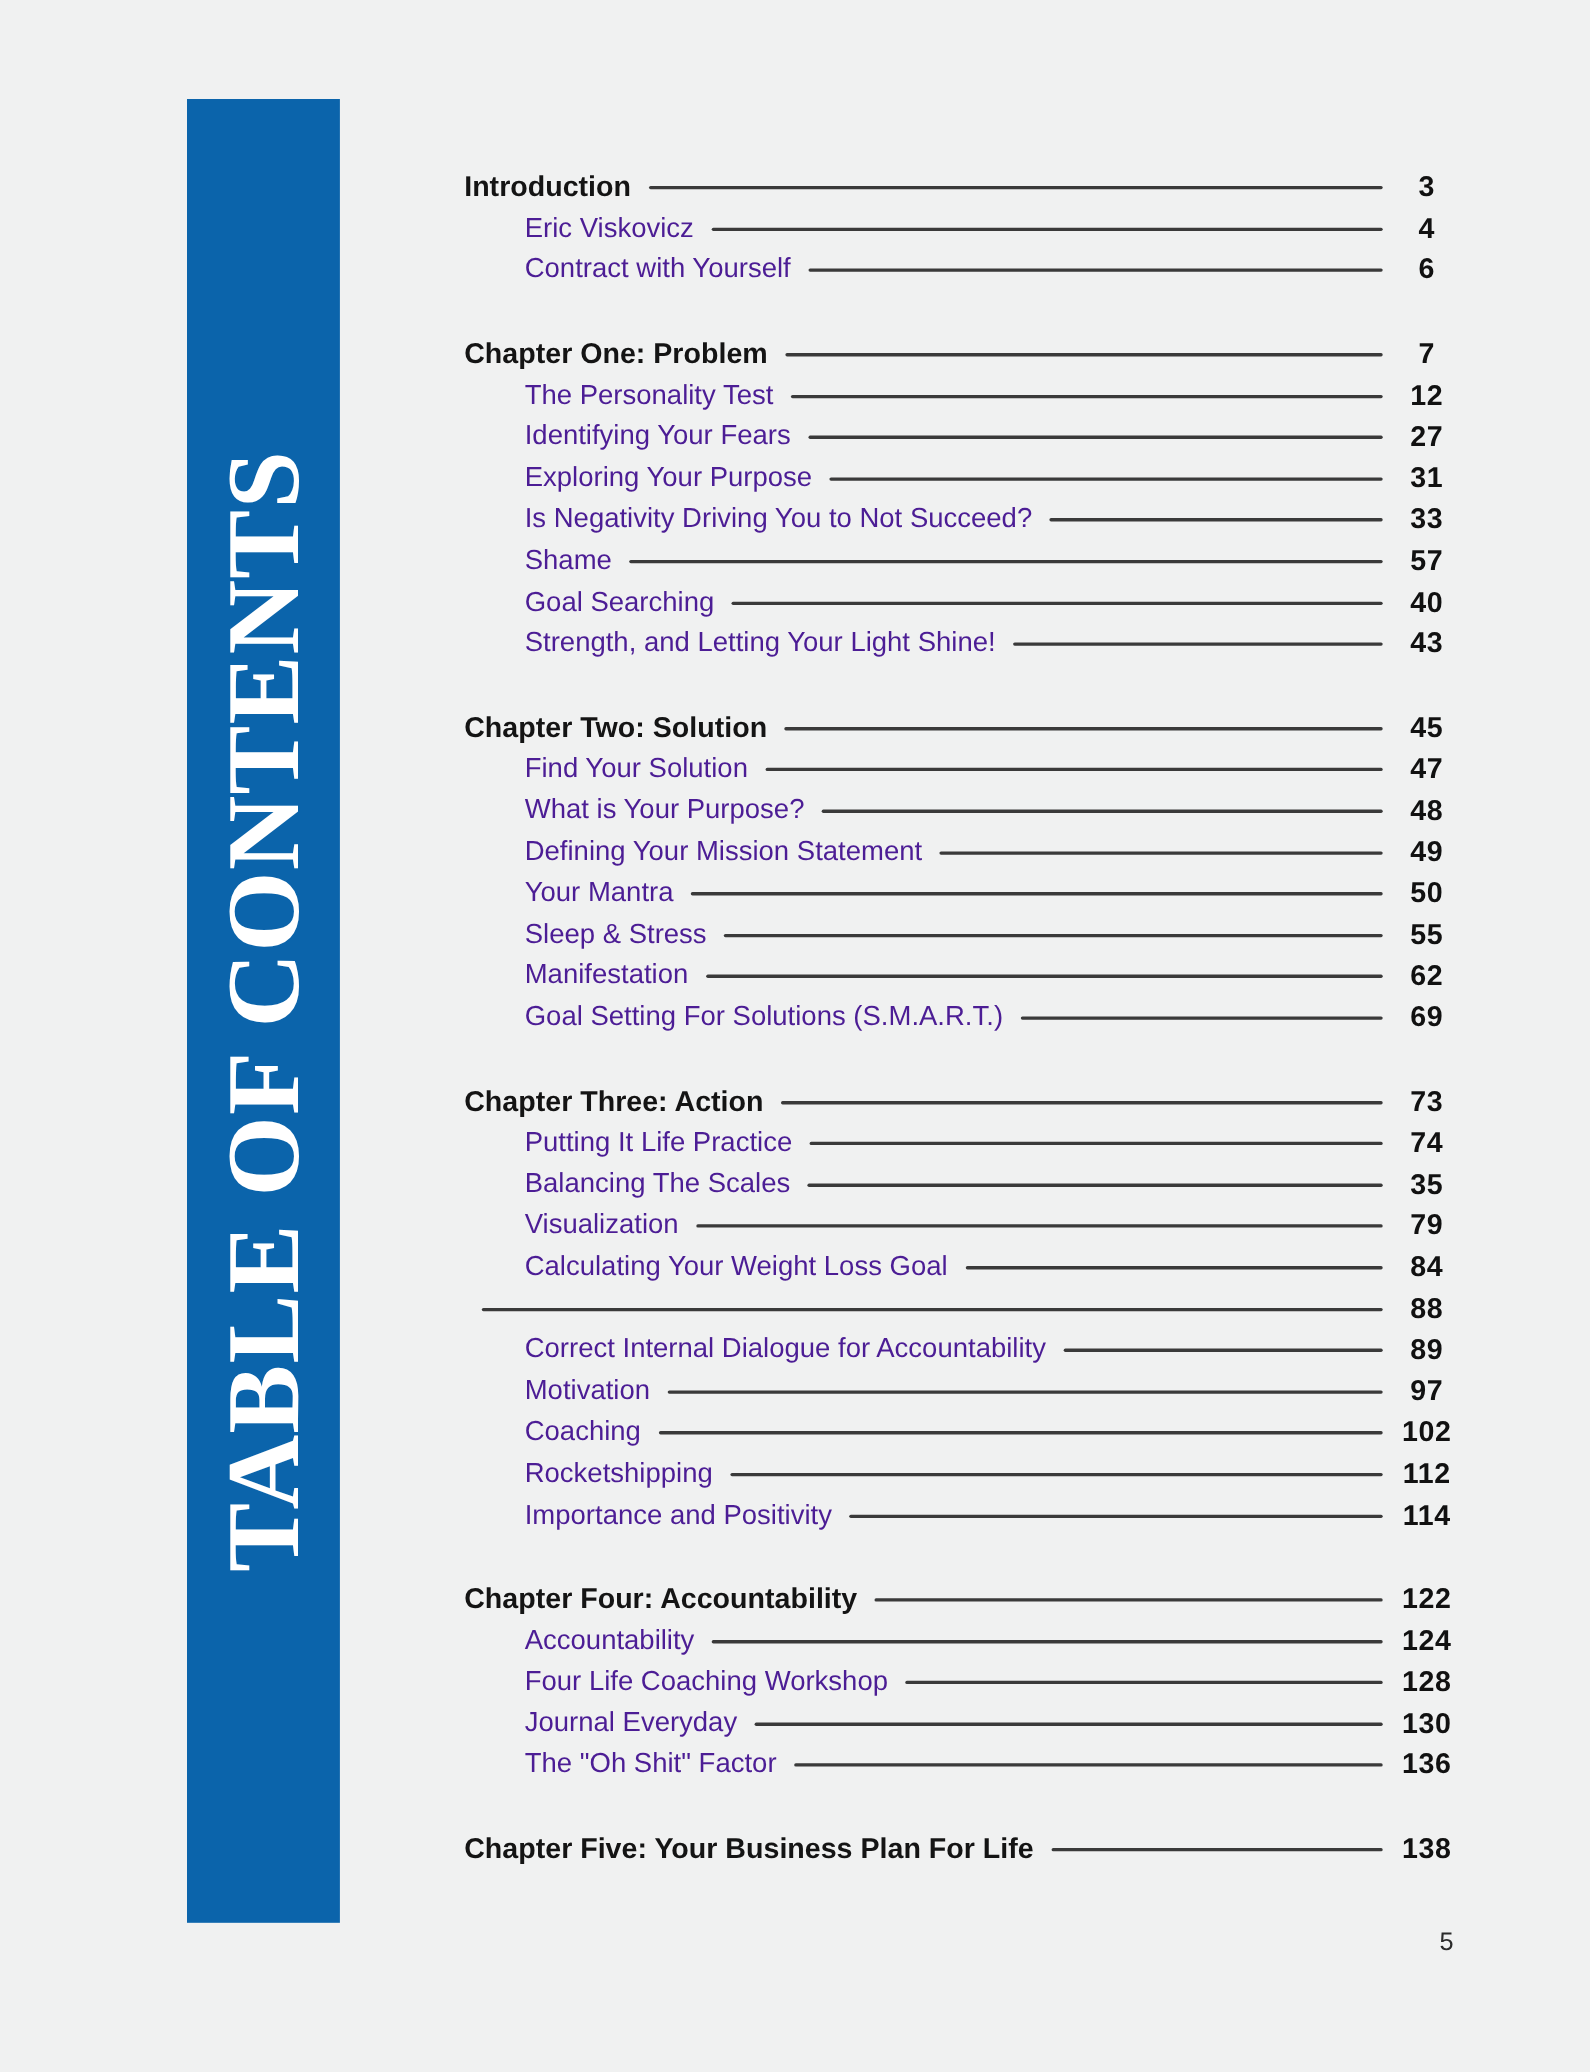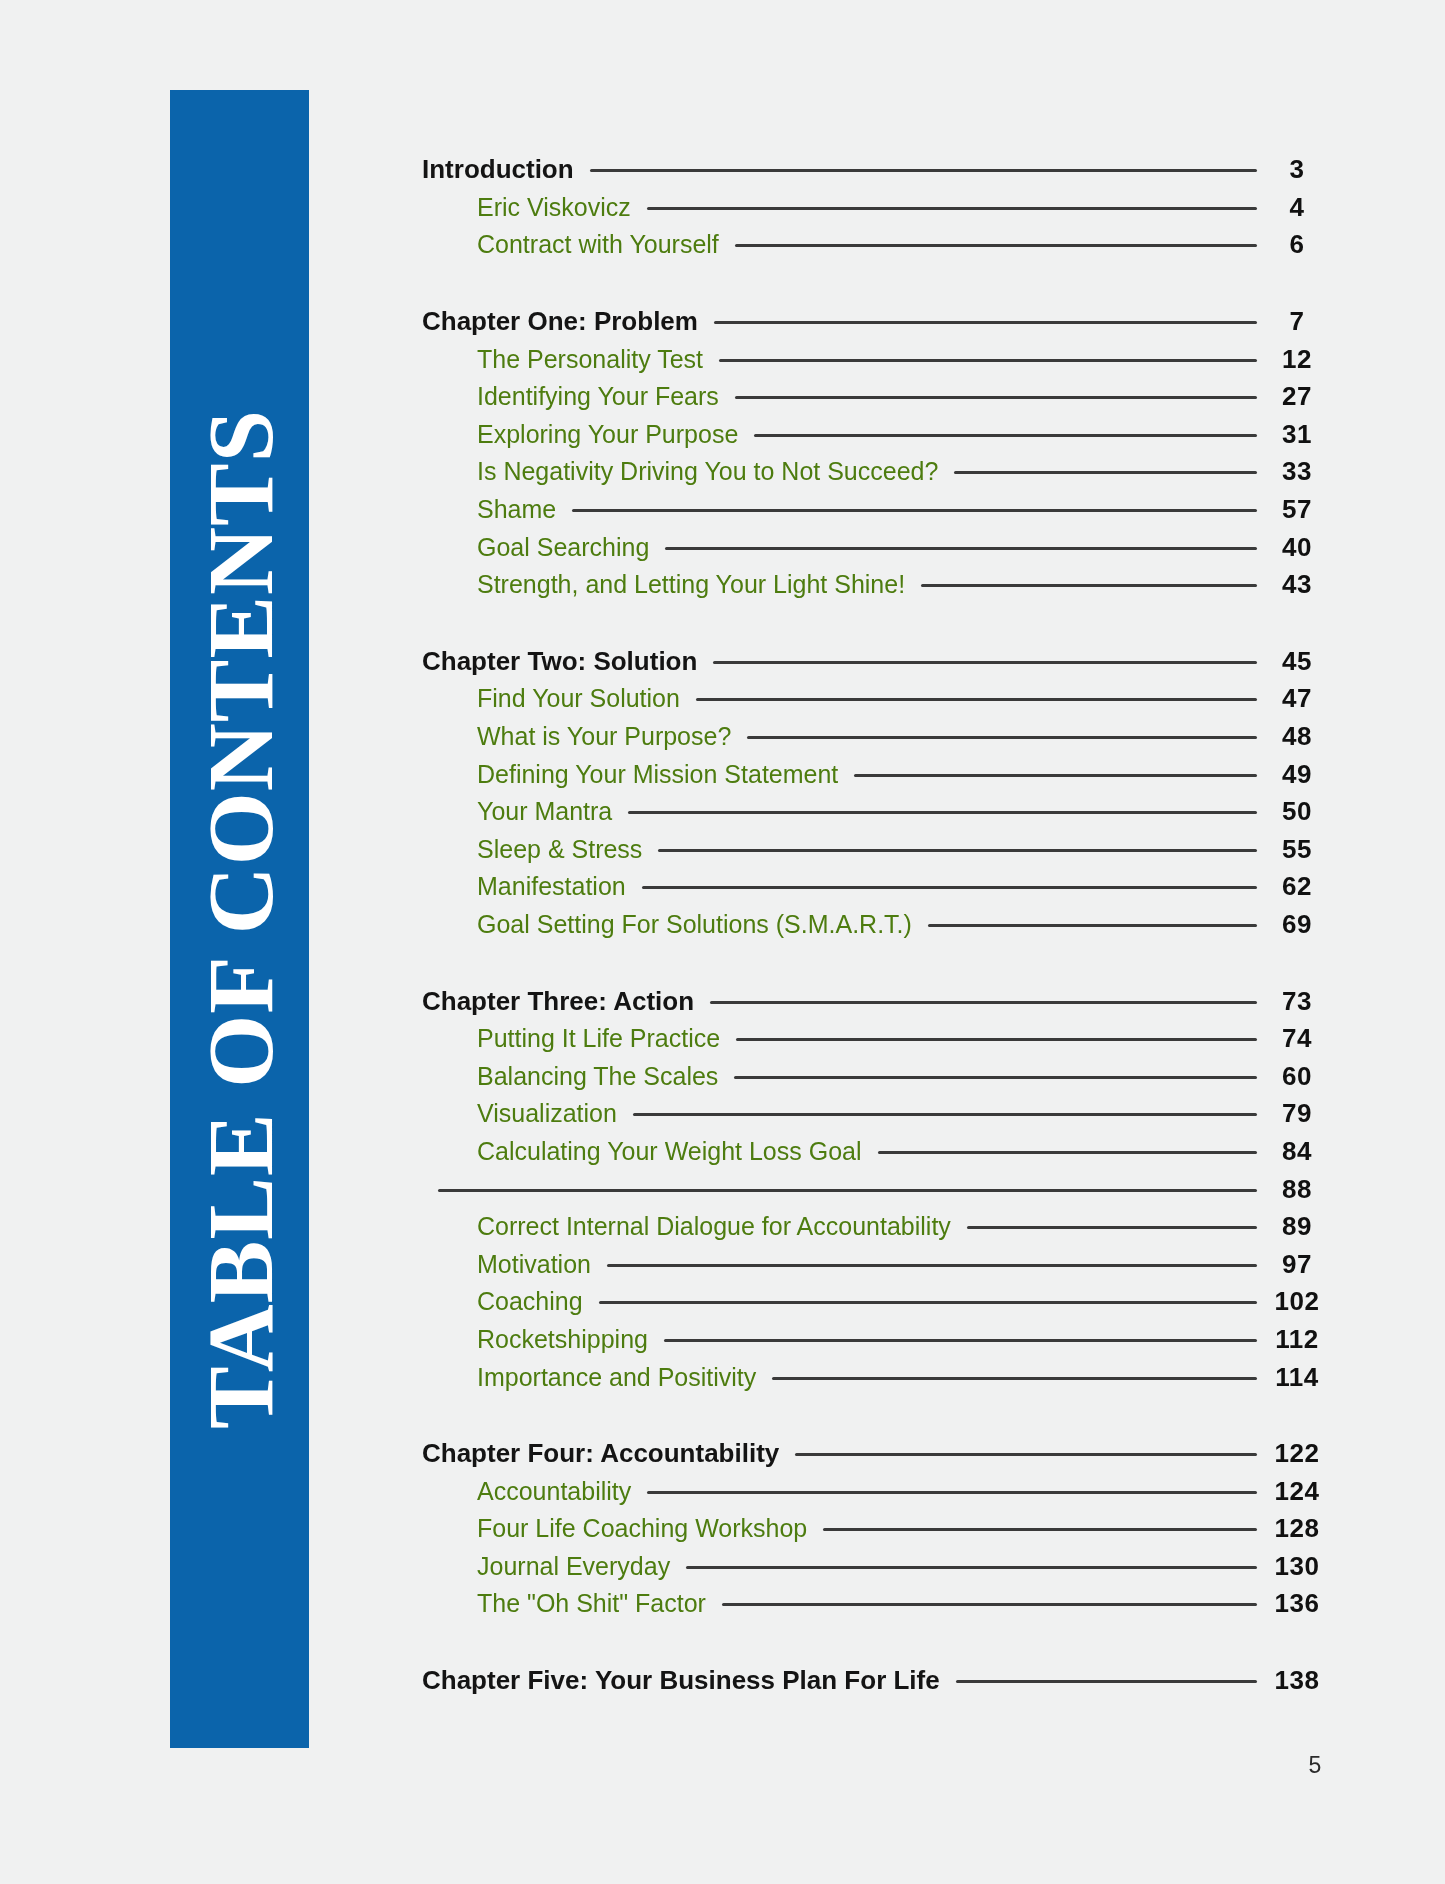--- a/index.html
+++ b/index.html
@@ -49,21 +49,21 @@
     margin-bottom: 39px;
   }
   .toc-row {
     height: 37.6px;
     display: flex;
     align-items: center;
   }
   .toc-label {
     flex: 0 0 auto;
     font-size: 25px;
-    color: #4d7c0f;
+    color: #4c1d95;
     white-space: nowrap;
   }
   .toc-row.header .toc-label {
     font-weight: 700;
     font-size: 26px;
     color: #141414;
   }
   .toc-row.item .toc-label {
     margin-left: 55px;
     font-weight: 400;
@@ -212,21 +212,21 @@
           <span class="toc-page">73</span>
         </div>
         <div class="toc-row item">
           <span class="toc-label">Putting It Life Practice</span>
           <span class="leader" style="background: rgb(58, 58, 58);"></span>
           <span class="toc-page">74</span>
         </div>
         <div class="toc-row item">
           <span class="toc-label">Balancing The Scales</span>
           <span class="leader" style="background: rgb(58, 58, 58);"></span>
-          <span class="toc-page">60</span>
+          <span class="toc-page">35</span>
         </div>
         <div class="toc-row item">
           <span class="toc-label">Visualization</span>
           <span class="leader" style="background: rgb(58, 58, 58);"></span>
           <span class="toc-page">79</span>
         </div>
         <div class="toc-row item">
           <span class="toc-label">Calculating Your Weight Loss Goal</span>
           <span class="leader" style="background: rgb(58, 58, 58);"></span>
           <span class="toc-page">84</span>

